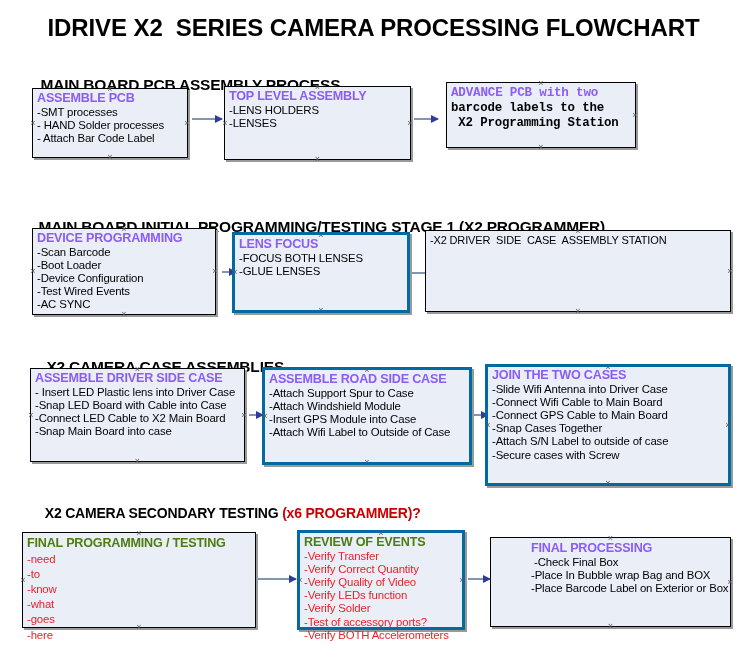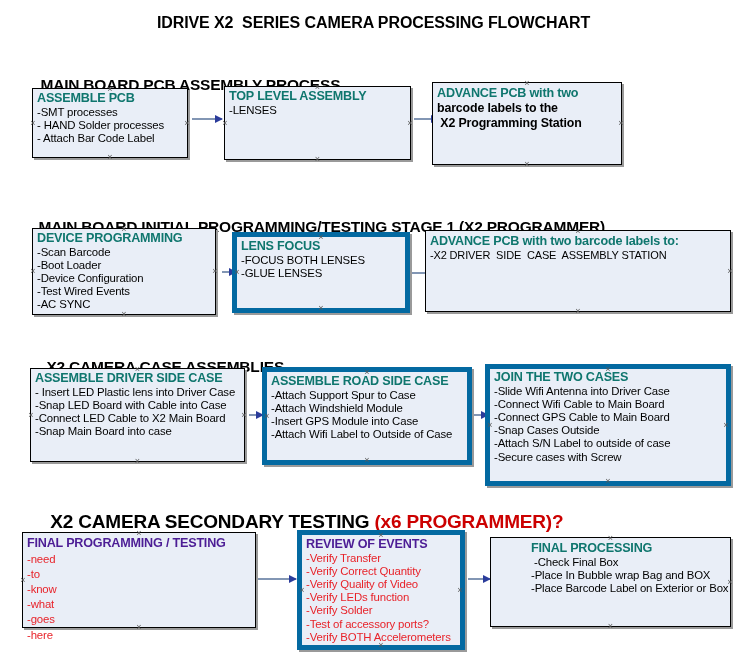--- a/index.html
+++ b/index.html
@@ -9,21 +9,21 @@
     font-family:"Liberation Sans", sans-serif;
     overflow:hidden;
     position:relative;
   }
   #canvas{position:relative;width:747px;height:662px;}
 
   .title{
     position:absolute;
     left:0;top:14px;width:747px;
     text-align:center;
-    font-size:16px;
+    font-size:24px;
     font-weight:bold;
     letter-spacing:-0.1px;
     color:#000000;
     white-space:pre;
   }
 
   .section-heading{
     position:absolute;
     font-size:15.5px;
     font-weight:bold;
@@ -36,41 +36,41 @@
   
   .box{
     position:absolute;
     background:#e9eef7;
     border:1px solid #000000;
     box-sizing:border-box;
     box-shadow:2px 2px 0 0 #9a9a9a;
     overflow:visible;
   }
   .box.gray-frame{
-    border:5px solid #0369a1;
+    border:3px solid #0369a1;
   }
   .box-inner{
     position:absolute;
     left:4px;top:1px;right:2px;
     line-height:1.16;
   }
   .box-title{
     font-size:12.6px;
     font-weight:bold;
-    color:#0f766e;
+    color:#8b5cf6;
     white-space:pre;
     letter-spacing:-0.2px;
   }
   .box-line{
     font-size:11.4px;
     color:#000000;
     white-space:pre;
     letter-spacing:-0.15px;
   }
-  .red .box-title{color:#4c1d95;}
+  .red .box-title{color:#4d7c0f;}
   .red .box-line{color:#e8232a;}
 
   .bold-body .box-line{font-weight:bold;font-size:12.4px;}
 
   
   .arrow{
     position:absolute;
     height:2px;
     background:#8296b4;
   }
@@ -120,31 +120,32 @@
     <span class="handle" style="left:50%;top:100%;"></span>
     <span class="handle" style="left:0;top:50%;"></span>
     <span class="handle" style="left:100%;top:50%;"></span>
   </div>
 
   <div class="arrow" style="left:192px;top:118px;width:30px;"></div>
 
   <div class="box" style="left:224px;top:86px;width:187px;height:74px;">
     <div class="box-inner" style="top:2px;">
       <div class="box-title">TOP LEVEL ASSEMBLY</div>
+      <div class="box-line">-LENS HOLDERS</div>
       <div class="box-line">-LENSES</div>
     </div>
     <span class="handle" style="left:50%;top:0;"></span>
     <span class="handle" style="left:50%;top:100%;"></span>
     <span class="handle" style="left:0;top:50%;"></span>
     <span class="handle" style="left:100%;top:50%;"></span>
   </div>
 
   <div class="arrow" style="left:414px;top:118px;width:24px;"></div>
 
-  <div class="box bold-body" style="left:432px;top:82px;width:190px;height:83px;">
+  <div class="box bold-body" style="left:446px;top:82px;width:190px;height:66px;font-family:Liberation Mono, monospace;">
     <div class="box-inner" style="top:3px;line-height:1.22;">
       <div class="box-title">ADVANCE PCB with two</div>
       <div class="box-line">barcode labels to the</div>
       <div class="box-line"> X2 Programming Station</div>
     </div>
     <span class="handle" style="left:50%;top:0;"></span>
     <span class="handle" style="left:50%;top:100%;"></span>
     <span class="handle" style="left:100%;top:50%;"></span>
   </div>
 
@@ -177,21 +178,20 @@
     </div>
     <span class="handle" style="left:50%;top:0;"></span>
     <span class="handle" style="left:50%;top:100%;"></span>
     <span class="handle" style="left:0;top:50%;"></span>
   </div>
 
   <div class="arrow" style="left:412px;top:272px;width:22px;"></div>
 
   <div class="box bold-body" style="left:425px;top:230px;width:306px;height:82px;">
     <div class="box-inner" style="top:3px;">
-      <div class="box-title">ADVANCE PCB with two barcode labels to:</div>
       <div class="box-line" style="font-weight:normal;font-size:11px;">-X2 DRIVER  SIDE  CASE  ASSEMBLY STATION</div>
     </div>
     <span class="handle" style="left:50%;top:0;"></span>
     <span class="handle" style="left:50%;top:100%;"></span>
     <span class="handle" style="left:100%;top:50%;"></span>
   </div>
 
   <div class="section-heading" style="left:30px;top:340px;">
     <span>X2 CAMERA CASE ASSEMBLIES</span>
   </div>
@@ -226,52 +226,52 @@
   </div>
 
   <div class="arrow" style="left:474px;top:414px;width:14px;"></div>
 
   <div class="box gray-frame" style="left:485px;top:364px;width:246px;height:122px;">
     <div class="box-inner" style="top:1px;">
       <div class="box-title">JOIN THE TWO CASES</div>
       <div class="box-line">-Slide Wifi Antenna into Driver Case</div>
       <div class="box-line">-Connect Wifi Cable to Main Board</div>
       <div class="box-line">-Connect GPS Cable to Main Board</div>
-      <div class="box-line">-Snap Cases Outside</div>
+      <div class="box-line">-Snap Cases Together</div>
       <div class="box-line">-Attach S/N Label to outside of case</div>
       <div class="box-line">-Secure cases with Screw</div>
     </div>
     <span class="handle" style="left:50%;top:0;"></span>
     <span class="handle" style="left:50%;top:100%;"></span>
     <span class="handle" style="left:0;top:50%;"></span>
     <span class="handle" style="left:100%;top:50%;"></span>
   </div>
 
-  <div class="section-heading" style="left:30px;top:489px;font-size:19px;">
+  <div class="section-heading" style="left:30px;top:489px;font-size:14px;">
     <span>X2 CAMERA SECONDARY TESTING </span><span class="accent">(x6 PROGRAMMER)?</span>
   </div>
 
   <div class="box red" style="left:22px;top:532px;width:234px;height:96px;">
     <div class="box-inner" style="top:2px;line-height:1.33;">
       <div class="box-title">FINAL PROGRAMMING / TESTING</div>
       <div class="box-line">-need</div>
       <div class="box-line">-to</div>
       <div class="box-line">-know</div>
       <div class="box-line">-what</div>
       <div class="box-line">-goes</div>
       <div class="box-line">-here</div>
     </div>
     <span class="handle" style="left:50%;top:0;"></span>
     <span class="handle" style="left:50%;top:100%;"></span>
     <span class="handle" style="left:0;top:50%;"></span>
   </div>
 
   <div class="arrow" style="left:258px;top:578px;width:38px;"></div>
 
-  <div class="box gray-frame red" style="left:297px;top:530px;width:168px;height:120px;">
+  <div class="box gray-frame red" style="left:297px;top:530px;width:168px;height:100px;">
     <div class="box-inner" style="top:2px;">
       <div class="box-title">REVIEW OF EVENTS</div>
       <div class="box-line">-Verify Transfer</div>
       <div class="box-line">-Verify Correct Quantity</div>
       <div class="box-line">-Verify Quality of Video</div>
       <div class="box-line">-Verify LEDs function</div>
       <div class="box-line">-Verify Solder</div>
       <div class="box-line">-Test of accessory ports?</div>
       <div class="box-line">-Verify BOTH Accelerometers</div>
     </div>

